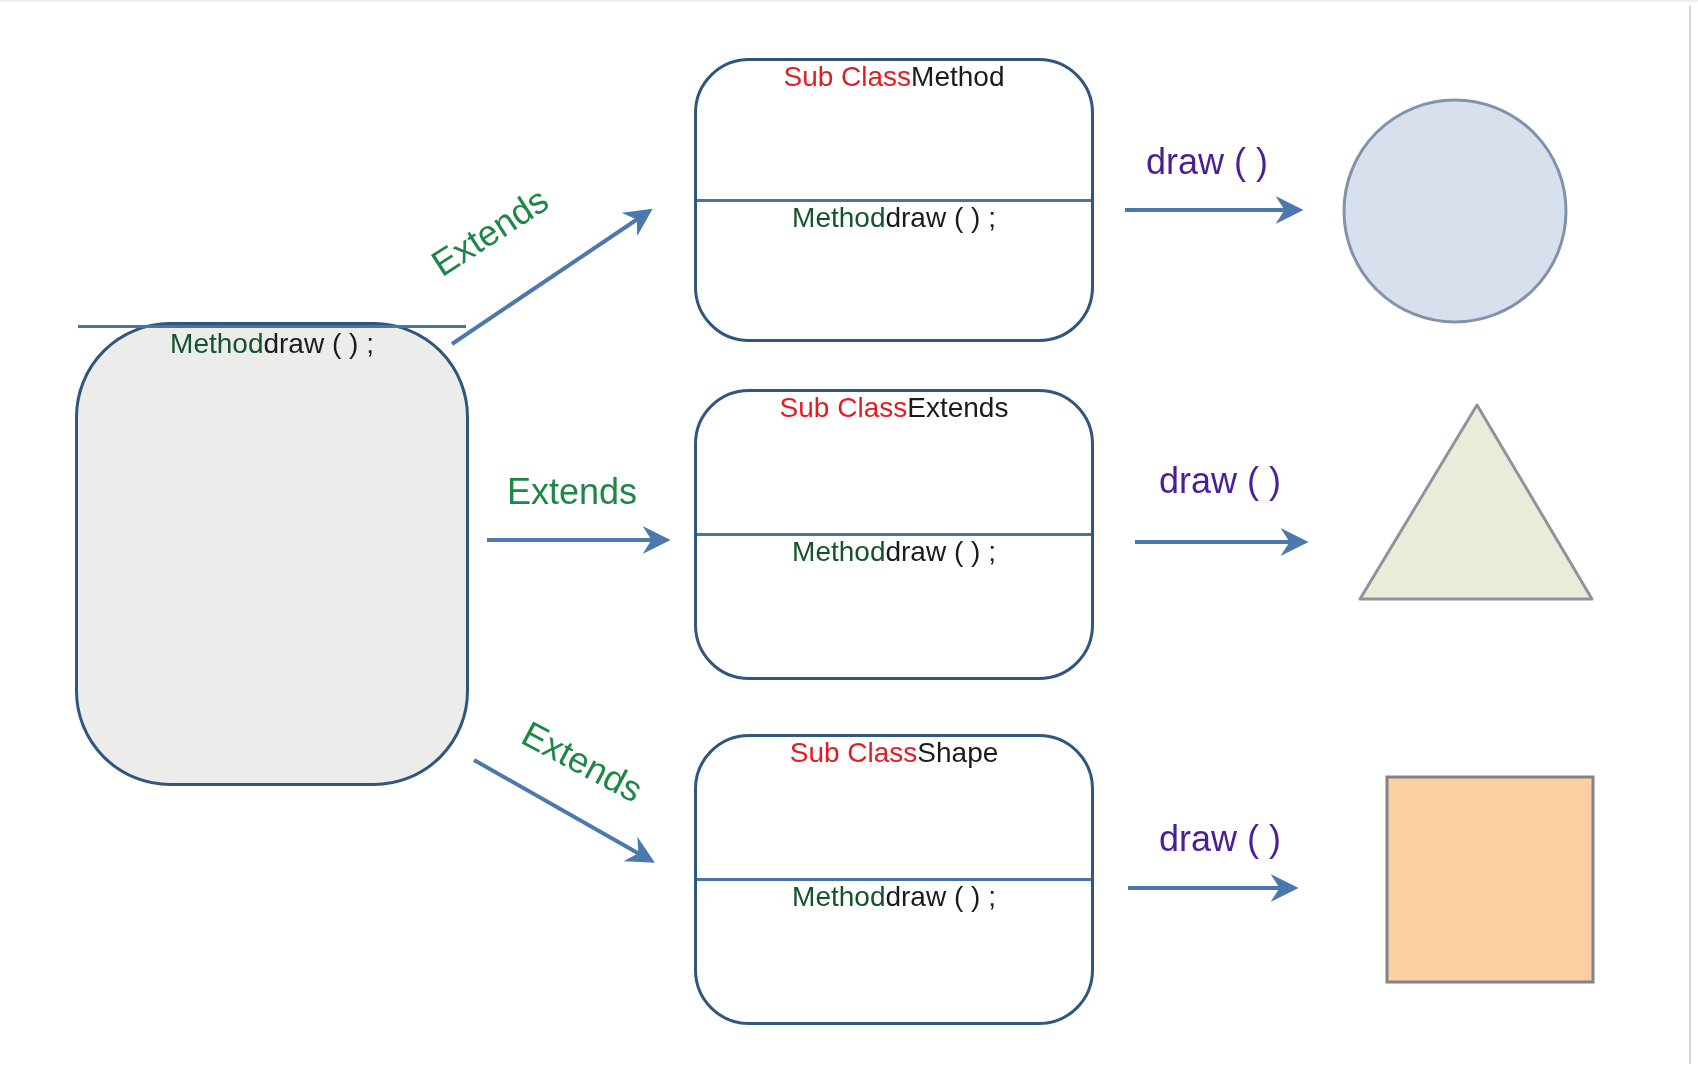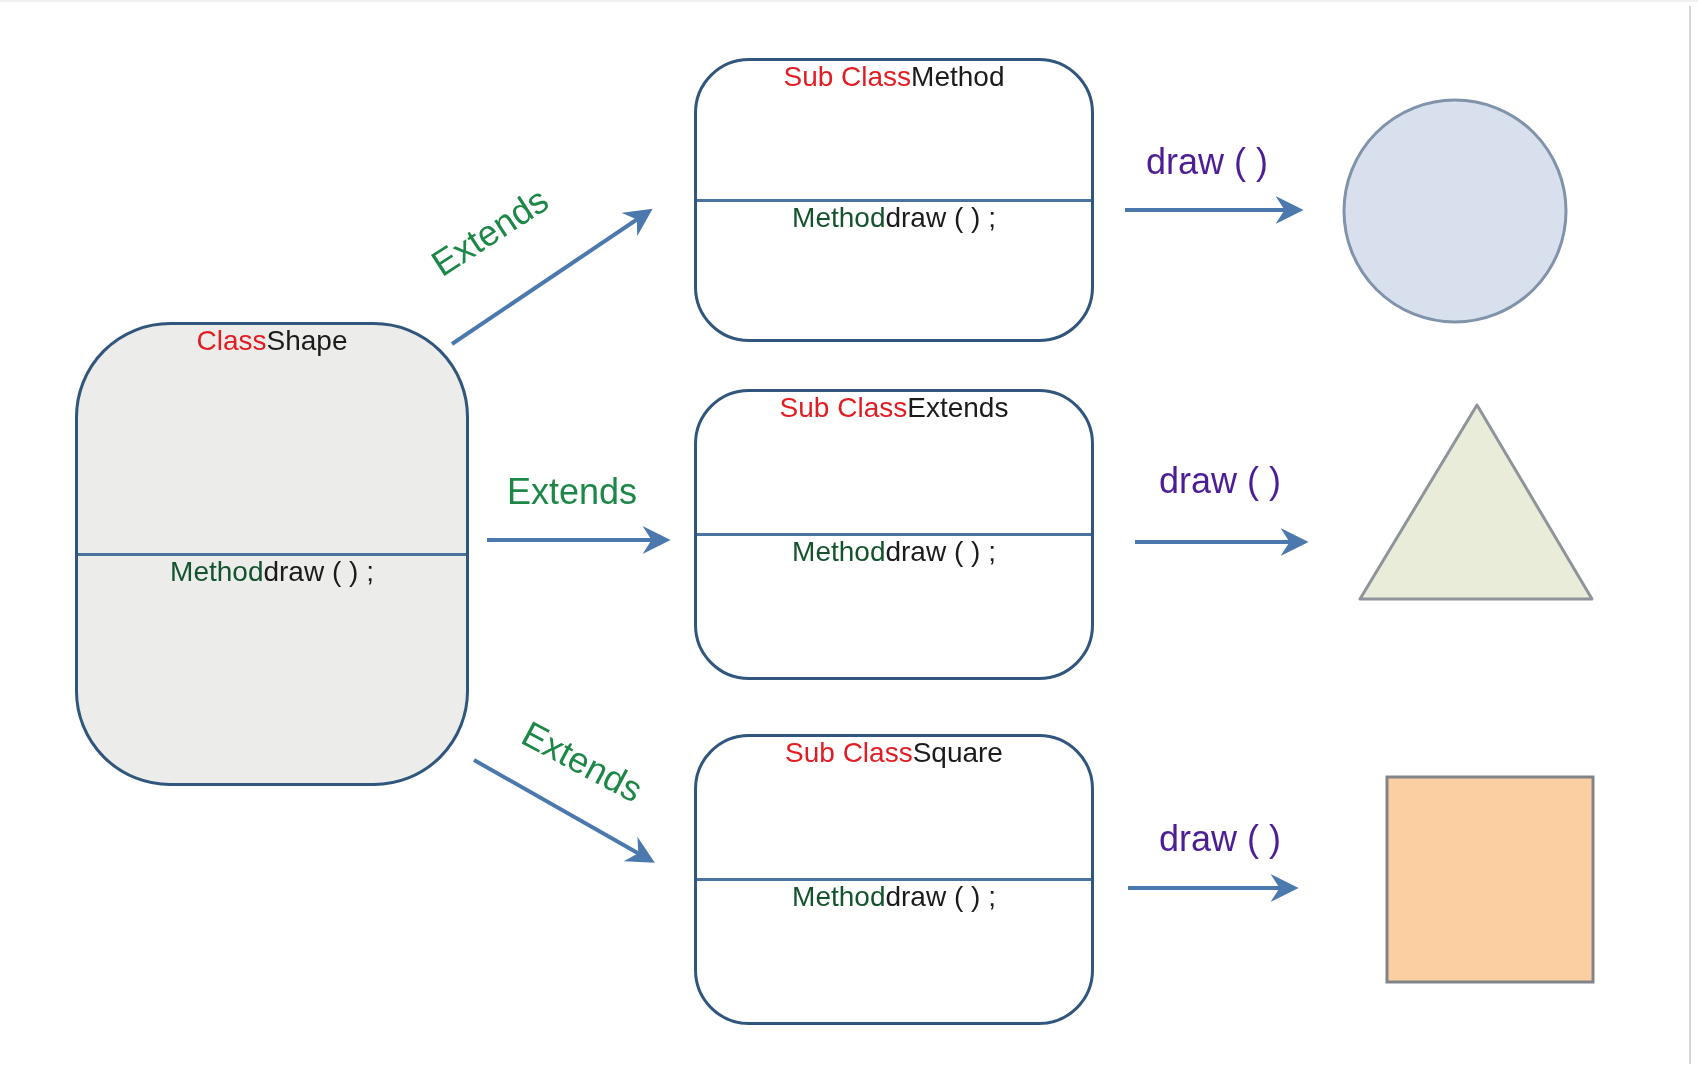--- a/index.html
+++ b/index.html
@@ -66,24 +66,20 @@
     <line x1="1125" y1="208" x2="1298" y2="208" stroke="#4b79ae" stroke-width="4" marker-end="url(#ah)"></line>
     <line x1="1135" y1="540" x2="1303" y2="540" stroke="#4b79ae" stroke-width="4" marker-end="url(#ah)"></line>
     <line x1="1128" y1="886" x2="1293" y2="886" stroke="#4b79ae" stroke-width="4" marker-end="url(#ah)"></line>
 
     <circle cx="1455" cy="209" r="111" fill="#d7e0ec" stroke="#8093ab" stroke-width="3"></circle>
     <polygon points="1477,403 1360,597 1592,597" fill="#e9ecd8" stroke="#8e949a" stroke-width="3" stroke-linejoin="round"></polygon>
     <rect x="1387" y="775" width="206" height="205" fill="#fccfa2" stroke="#808489" stroke-width="3"></rect>
   </svg>
 
   <div class="class-box base-box">
-    <div class="box-section">
-      <span class="kw-class">Class</span>
-      <span>Shape</span>
-    </div>
     <div class="box-divider"></div>
     <div class="box-section">
       <span class="kw-method">Method</span>
       <span>draw ( ) ;</span>
     </div>
   </div>
 
   <div class="class-box sub-box circle">
     <div class="box-section">
       <span class="kw-class">Sub Class</span>
@@ -104,21 +100,21 @@
     <div class="box-divider"></div>
     <div class="box-section">
       <span class="kw-method">Method</span>
       <span>draw ( ) ;</span>
     </div>
   </div>
 
   <div class="class-box sub-box square">
     <div class="box-section">
       <span class="kw-class">Sub Class</span>
-      <span>Square</span>
+      <span>Shape</span>
     </div>
     <div class="box-divider"></div>
     <div class="box-section">
       <span class="kw-method">Method</span>
       <span>draw ( ) ;</span>
     </div>
   </div>
 
   <div class="float-label extends-label rot-up" style="left:490px;top:230px;">Extends</div>
   <div class="float-label extends-label" style="left:572px;top:490px;">Extends</div>

